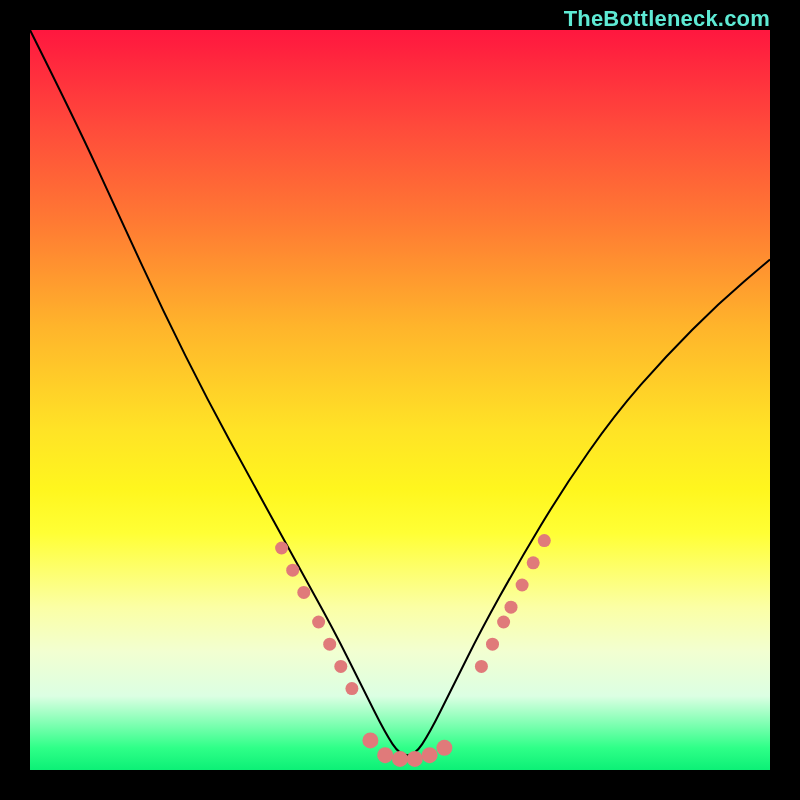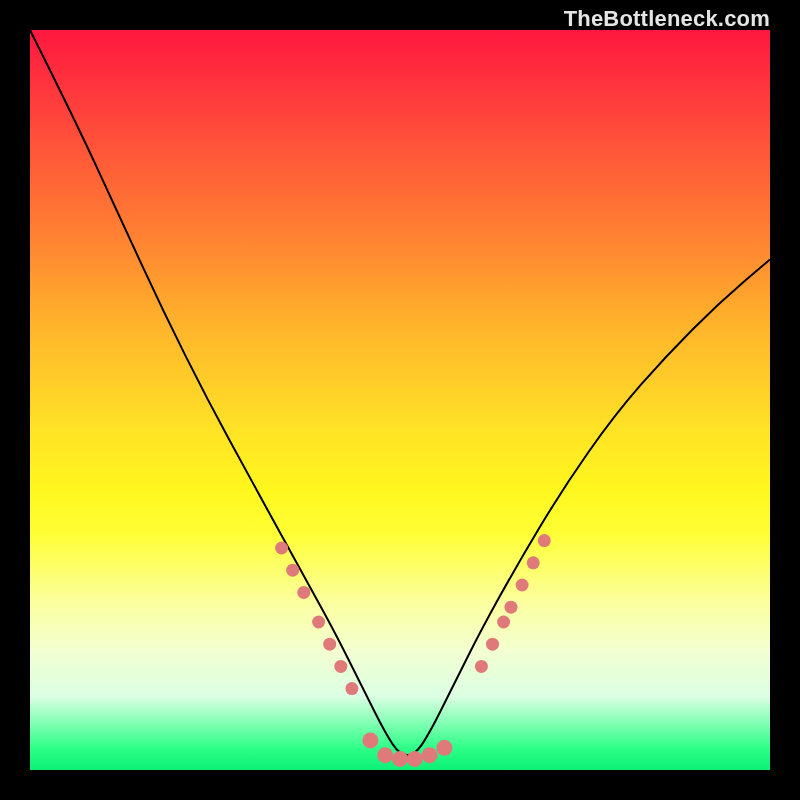--- a/index.html
+++ b/index.html
@@ -36,21 +36,21 @@
       #f2ffd1 84%,
       #dcffe3 90%,
       #2fff88 97%,
       #0cf076 100%
     );
   }
   .watermark {
     position: absolute;
     right: 30px;
     top: 6px;
-    color: #e5e5e5;
+    color: #5eead4;
     font-size: 22px;
     font-weight: 600;
     letter-spacing: 0.2px;
   }
   svg.curve {
     position: absolute;
     left: 0;
     top: 0;
     width: 740px;
     height: 740px;

